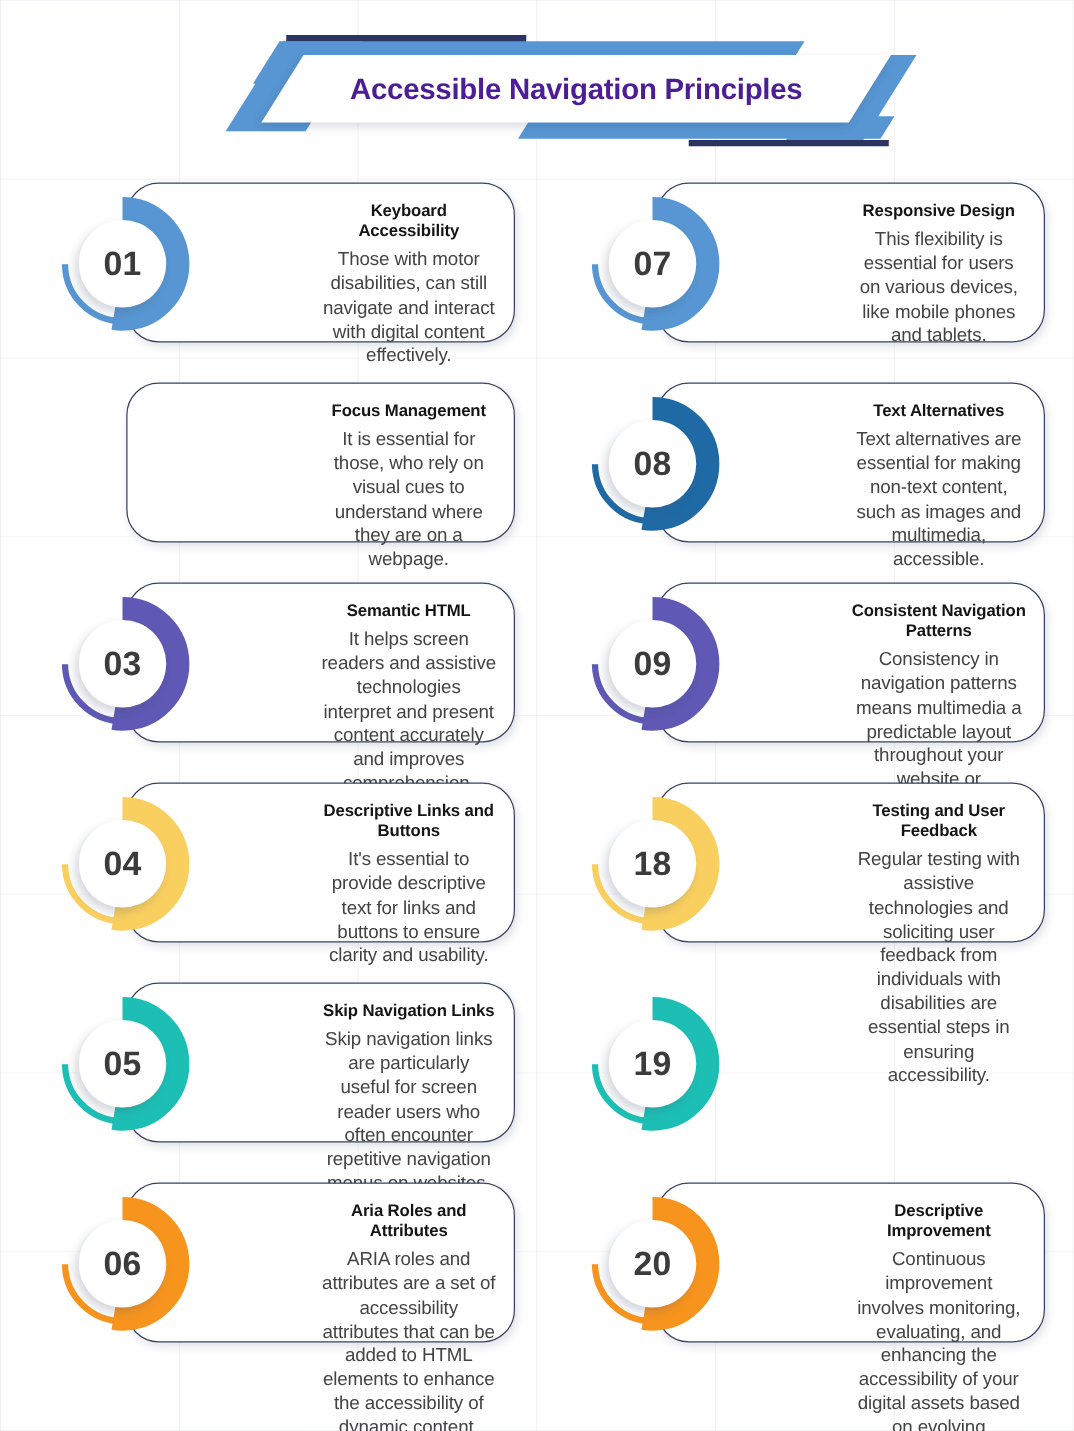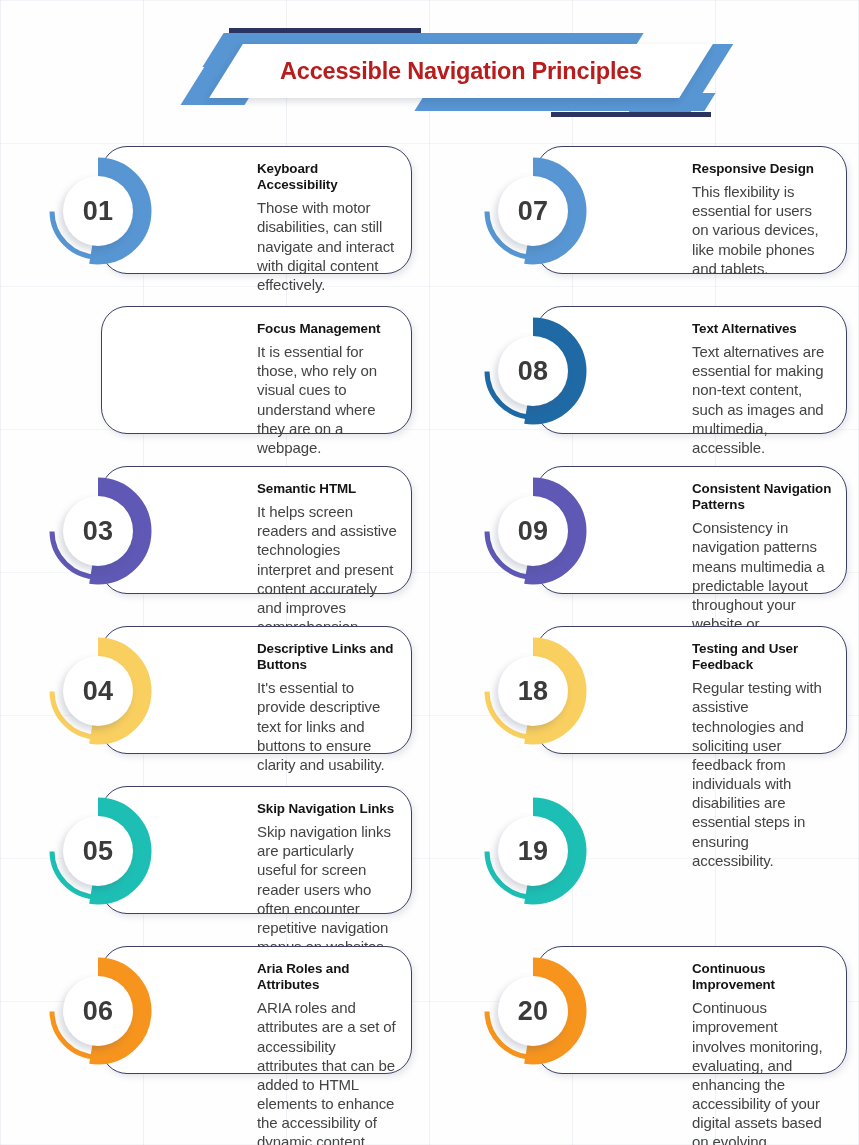--- a/index.html
+++ b/index.html
@@ -106,38 +106,39 @@
   }
   .hdr-title {
     position: absolute;
     left: 226px;
     top: 44px;
     width: 470px;
     height: 54px;
     display: flex;
     align-items: center;
     justify-content: center;
-    color: #b91c1c;
+    color: #4c1d95;
     font-size: 23.5px;
     font-weight: bold;
     letter-spacing: -0.2px;
     white-space: nowrap;
   }
 
   
   .cards {
     position: absolute;
     left: 0;
     top: 140px;
     width: 859px;
     display: grid;
     grid-template-columns: 412px 412px;
-    column-gap: 23px;
+    column-gap: 12px;
     padding-left: 6px;
     box-sizing: border-box;
+    text-align: center;
   }
 
   .card-wrap {
     position: relative;
     height: 160px;
   }
 
   .card-box {
     position: absolute;
     left: 95px;
@@ -383,21 +384,21 @@
             <circle cx="54" cy="54" r="46" fill="none" stroke="#f7941e" stroke-width="5" stroke-dasharray="144 145" stroke-dashoffset="-72" transform="rotate(-90 54 54)"></circle>
             <circle cx="54" cy="54" r="43" fill="none" stroke="#f7941e" stroke-width="21" stroke-dasharray="142 129" stroke-dashoffset="0" transform="rotate(-90 54 54)"></circle>
           </svg>
           <div class="donut-inner-shadow"></div>
           <div class="donut-num">06</div>
         </div>
       </div>
       <div class="card-wrap">
         <div class="card-box">
           <div class="card-text">
-            <div class="card-title">Continuous Improvement</div>
+            <div class="card-title">Descriptive Improvement</div>
             <div class="card-desc">Continuous improvement involves monitoring, evaluating, and enhancing the accessibility of your digital assets based on evolving accessibility standards</div>
           </div>
         </div>
         <div class="donut">
           <svg width="108" height="108" viewBox="0 0 108 108">
             <circle cx="54" cy="54" r="46" fill="none" stroke="#f7941e" stroke-width="5" stroke-dasharray="144 145" stroke-dashoffset="-72" transform="rotate(-90 54 54)"></circle>
             <circle cx="54" cy="54" r="43" fill="none" stroke="#f7941e" stroke-width="21" stroke-dasharray="142 129" stroke-dashoffset="0" transform="rotate(-90 54 54)"></circle>
           </svg>
           <div class="donut-inner-shadow"></div>
           <div class="donut-num">20</div>

